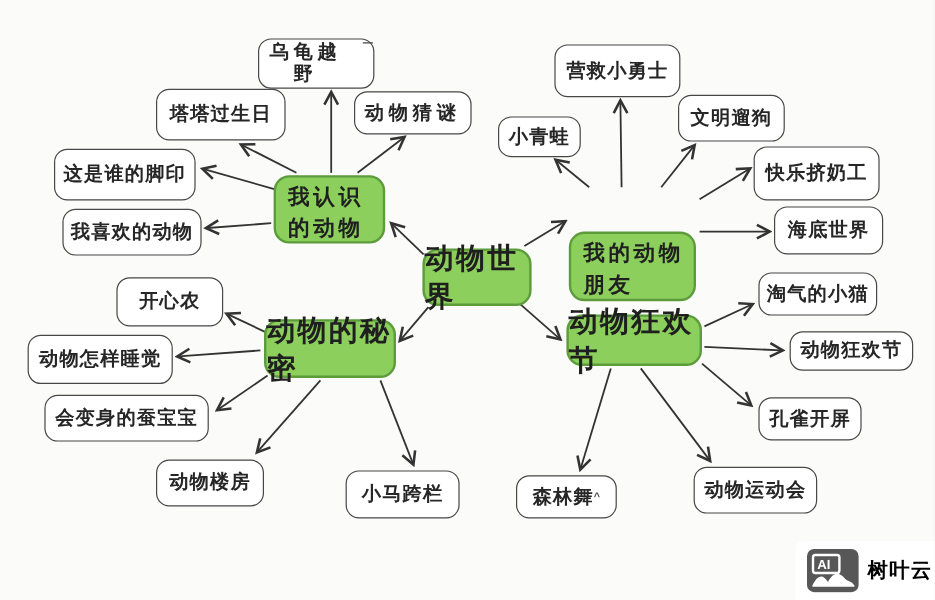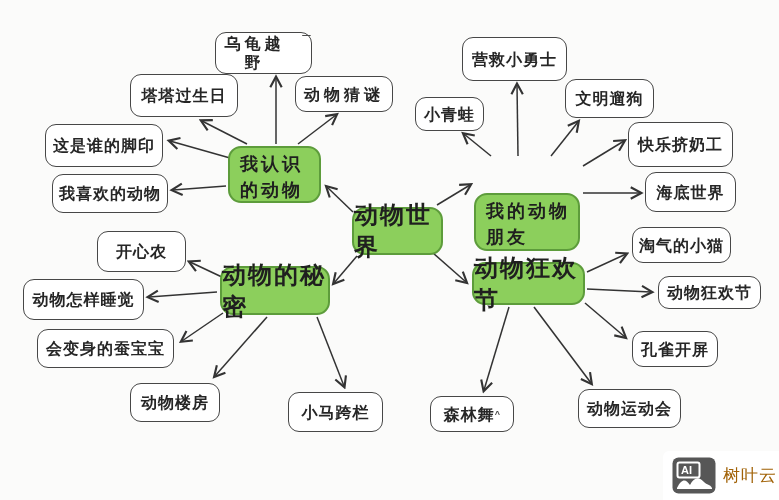--- a/index.html
+++ b/index.html
@@ -26,21 +26,21 @@
   .branch.multiline{
     font-size:18px;line-height:26px;letter-spacing:3px;
     align-items:flex-start;justify-content:flex-start;
     padding:3px 0 0 10px;text-align:left;
   }
   .watermark{
     position:absolute;right:0;bottom:0;z-index:3;width:116px;height:49px;
     background:#ffffff;border-top-left-radius:6px;
     display:flex;align-items:center;gap:7px;padding-left:9px;box-sizing:border-box;
   }
-  .wm-text{font-size:17px;font-weight:400;color:#a16207;letter-spacing:1px;}
+  .wm-text{font-size:17px;font-weight:700;color:#000000;letter-spacing:1px;}
 </style>
 </head>
 <body>
 
 <div class="stage">
 
   <svg class="arrow-layer" width="779" height="500">
     <defs>
       <marker id="ah" viewBox="0 0 10 10" refX="7.5" refY="5" markerWidth="9.5" markerHeight="9.5" orient="auto">
         <path d="M1,1 L8.5,5 L1,9" fill="none" stroke="#333333" stroke-width="1.5"></path>

